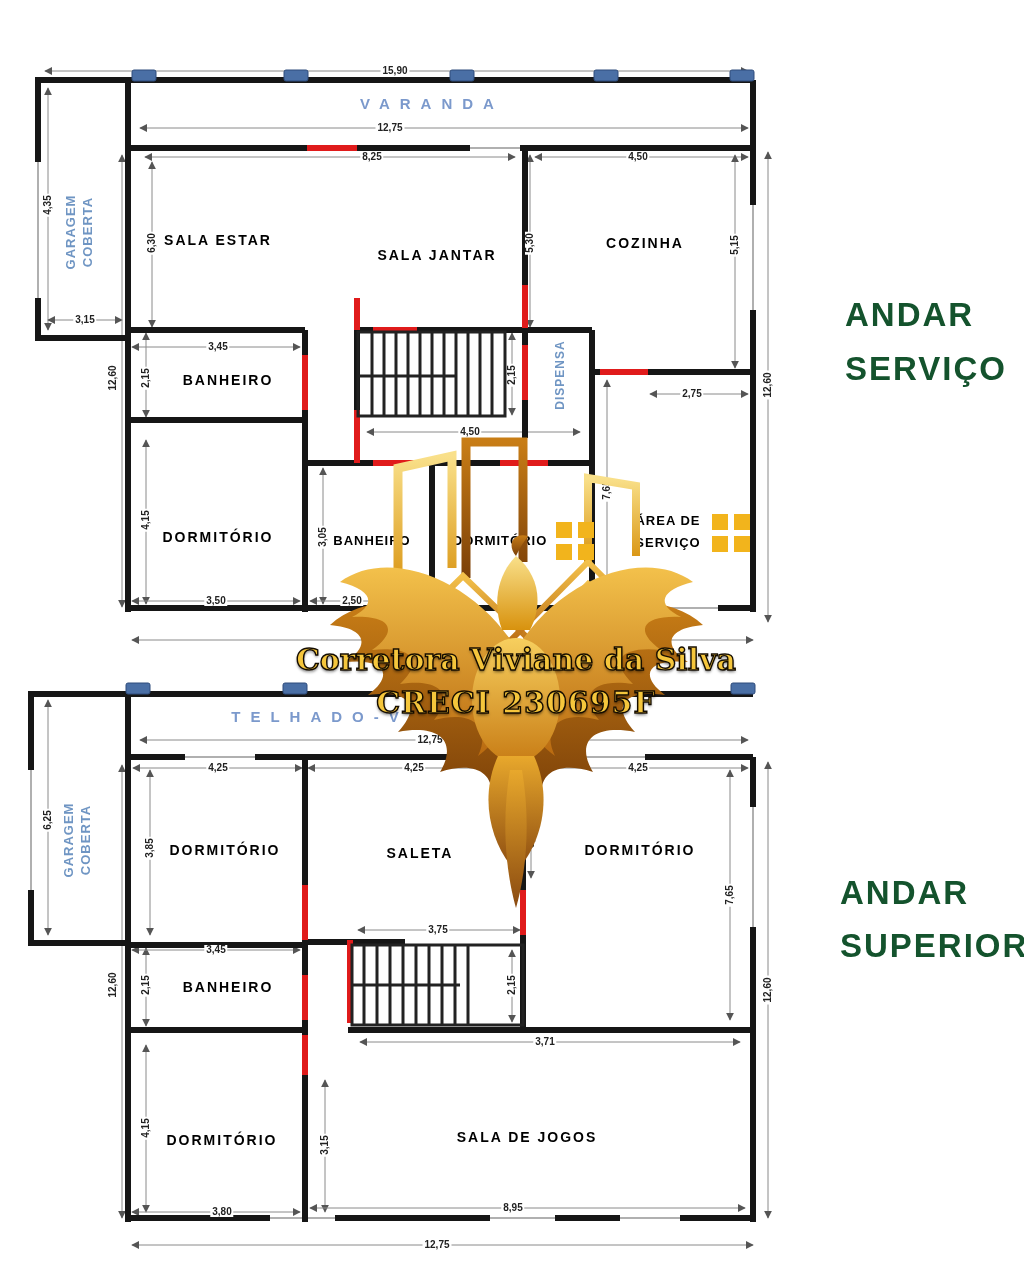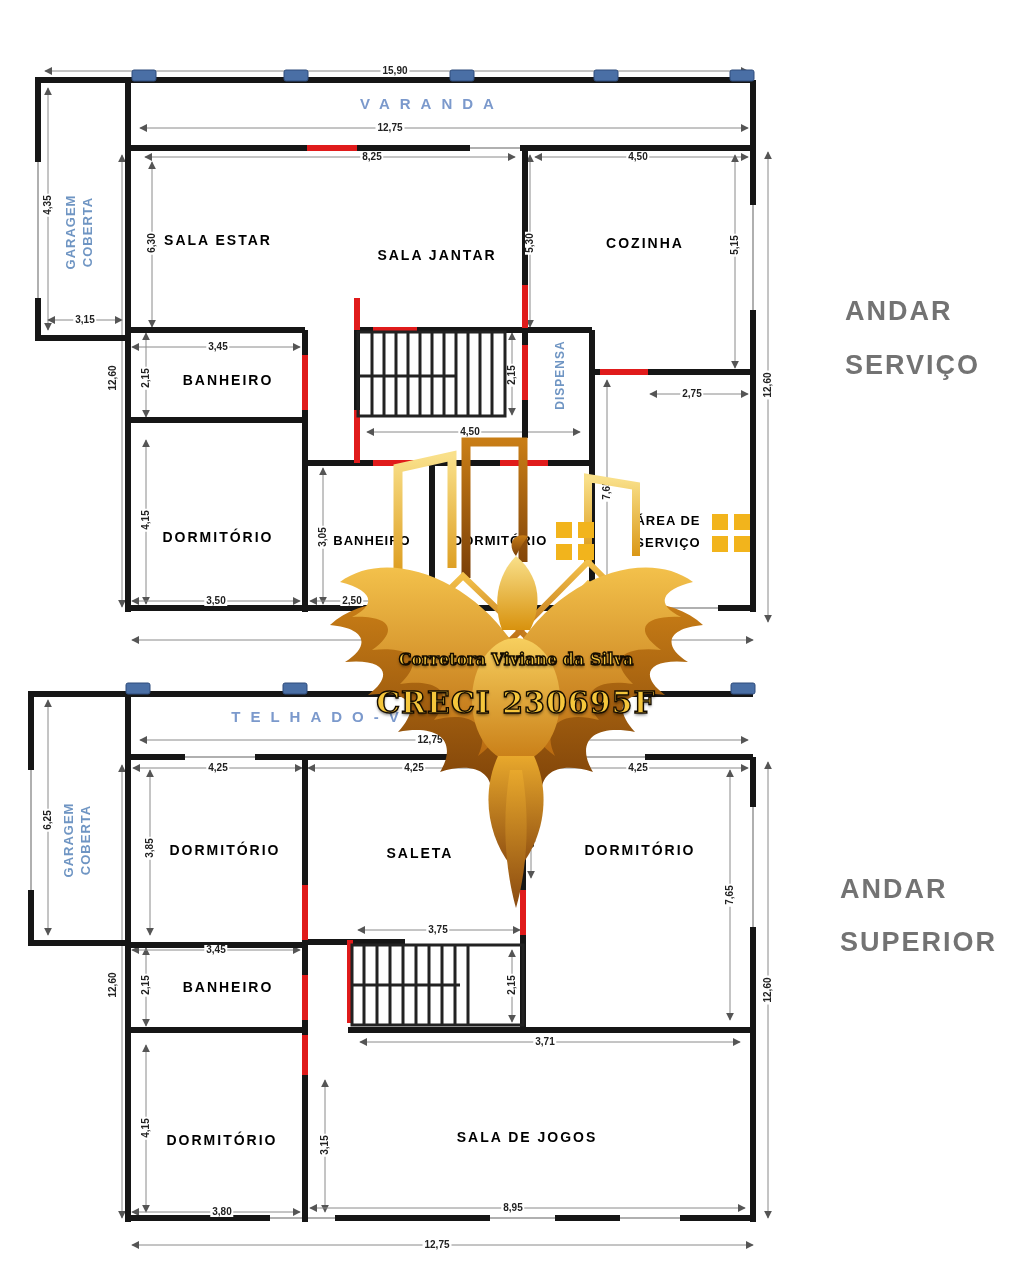--- a/index.html
+++ b/index.html
@@ -11,24 +11,24 @@
   .lbl.small{font-size:13px;letter-spacing:1px}
   .wide{letter-spacing:10px;color:#7b99cc;font-size:15px}
   .dim{position:absolute;transform:translate(-50%,-50%);font-size:10px;font-weight:bold;
        color:#222;background:#fff;padding:0 2px;white-space:nowrap;line-height:1}
   .vdim{position:absolute;transform:translate(-50%,-50%) rotate(-90deg);font-size:10px;
         font-weight:bold;color:#222;background:#fff;padding:0 2px;white-space:nowrap;line-height:1}
   .vlbl{position:absolute;transform:translate(-50%,-50%) rotate(-90deg);color:#6f95c3;
         font-weight:bold;font-size:12px;letter-spacing:1px;white-space:nowrap}
   .rot{position:absolute;transform:translate(-50%,-50%) rotate(-90deg);text-align:center;
        color:#6f95c3;font-weight:bold;font-size:13px;letter-spacing:1px;line-height:1.3;white-space:nowrap}
-  .title{position:absolute;color:#737373;font-weight:bold;font-size:27px;letter-spacing:2px;white-space:nowrap}
+  .title{position:absolute;color:#14532d;font-weight:bold;font-size:33px;letter-spacing:2px;white-space:nowrap}
   .wm{position:absolute;transform:translate(-50%,-50%);font-family:"DejaVu Serif",serif;font-weight:bold;
       color:#f5c63c;-webkit-text-stroke:1.4px #140c00;text-shadow:0 2px 3px rgba(0,0,0,.55);white-space:nowrap}
-  .wm.l1{font-size:16px}
+  .wm.l1{font-size:30px}
   .wm.l2{font-size:30px;letter-spacing:1px}
 </style>
 </head>
 <body>
 
 <div class="stage">
 
   <svg width="1024" height="1279" viewBox="0 0 1024 1279">
     <defs>
       <marker id="mA" viewBox="0 0 10 10" refX="9" refY="5" markerWidth="8" markerHeight="8" orient="auto-start-reverse">

